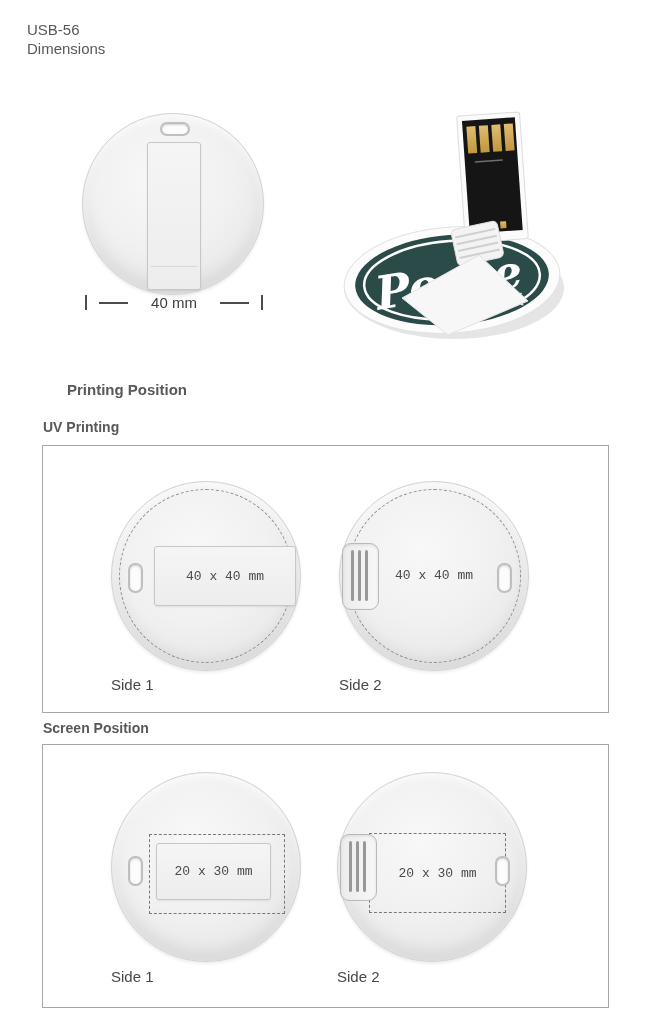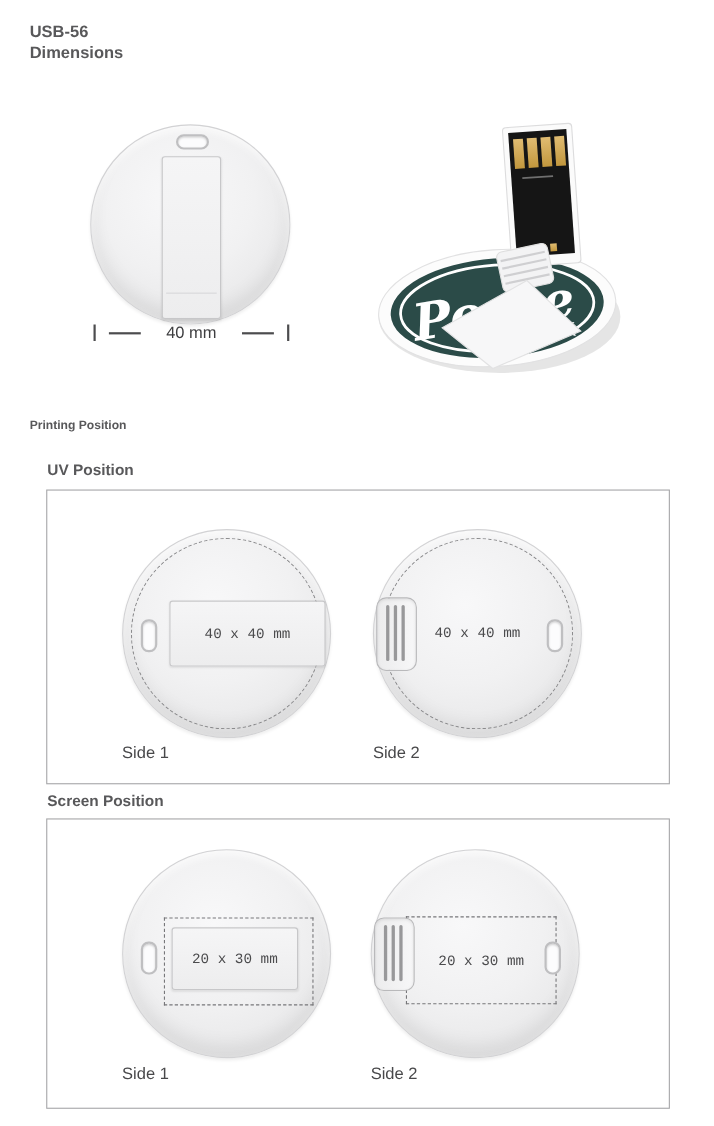--- a/index.html
+++ b/index.html
@@ -1,22 +1,22 @@
 <!DOCTYPE html>
 <html><head>
 <meta charset="utf-8">
 <style>
   html,body{margin:0;padding:0;background:#ffffff;}
   .page{
     position:relative;width:649px;height:1024px;background:#ffffff;overflow:hidden;
     font-family:"Liberation Sans", sans-serif;color:#545456;
   }
   
-  .doc-header{position:absolute;left:27px;top:20px;font-size:15px;font-weight:700;line-height:19px;color:#58585a;}
-  .section-heading{position:absolute;font-size:11px;font-weight:600;color:#58585a;}
+  .doc-header{position:absolute;left:27px;top:20px;font-size:15px;font-weight:400;line-height:19px;color:#58585a;}
+  .section-heading{position:absolute;font-size:15px;font-weight:600;color:#58585a;margin-left:40px;}
   .sub-heading{position:absolute;font-size:14px;font-weight:600;color:#58585a;}
   
   .frame-box{position:absolute;border:1px solid #a6a6a8;background:#ffffff;}
   
   .disc{
     position:absolute;border-radius:50%;
     background:radial-gradient(circle at 44% 36%, #f8f8f9 0%, #f1f1f2 45%, #e9e9ea 72%, #dededf 100%);
     border:1px solid #d2d2d4;
     box-shadow:inset 0 -10px 16px rgba(0,0,0,0.07), inset 0 3px 8px rgba(255,255,255,0.9), 0 2px 3px rgba(0,0,0,0.07);
   }
@@ -111,21 +111,21 @@
       <line x1="125" y1="142" x2="166" y2="142" stroke="#cfcfd1" stroke-width="2"></line>
       <line x1="125" y1="149" x2="166" y2="149" stroke="#cfcfd1" stroke-width="2"></line>
       <line x1="125" y1="156" x2="166" y2="156" stroke="#cfcfd1" stroke-width="2"></line>
     </g>
 
     <polygon points="70,200 147,157 196,203 116,237" fill="#f7f7f8" stroke="#e2e2e3"></polygon>
   </svg>
 
   <div class="section-heading" style="left:27px;top:381px;">Printing Position</div>
 
-  <div class="sub-heading" style="left:43px;top:419px;">UV Position</div>
+  <div class="sub-heading" style="left:43px;top:419px;">UV Printing</div>
   <div class="frame-box" style="left:42px;top:445px;width:565px;height:266px;"></div>
 
   <div class="disc disc-print" style="left:111px;top:481px;">
     <div class="dash-circle"></div>
     <div class="lanyard-slot" style="left:16px;top:81px;"></div>
     <div class="flip-panel" style="left:42px;top:64px;width:140px;height:58px;">
       <span class="area-text">40 x 40 mm</span>
     </div>
   </div>
   <div class="side-label" style="left:111px;top:676px;">Side 1</div>

